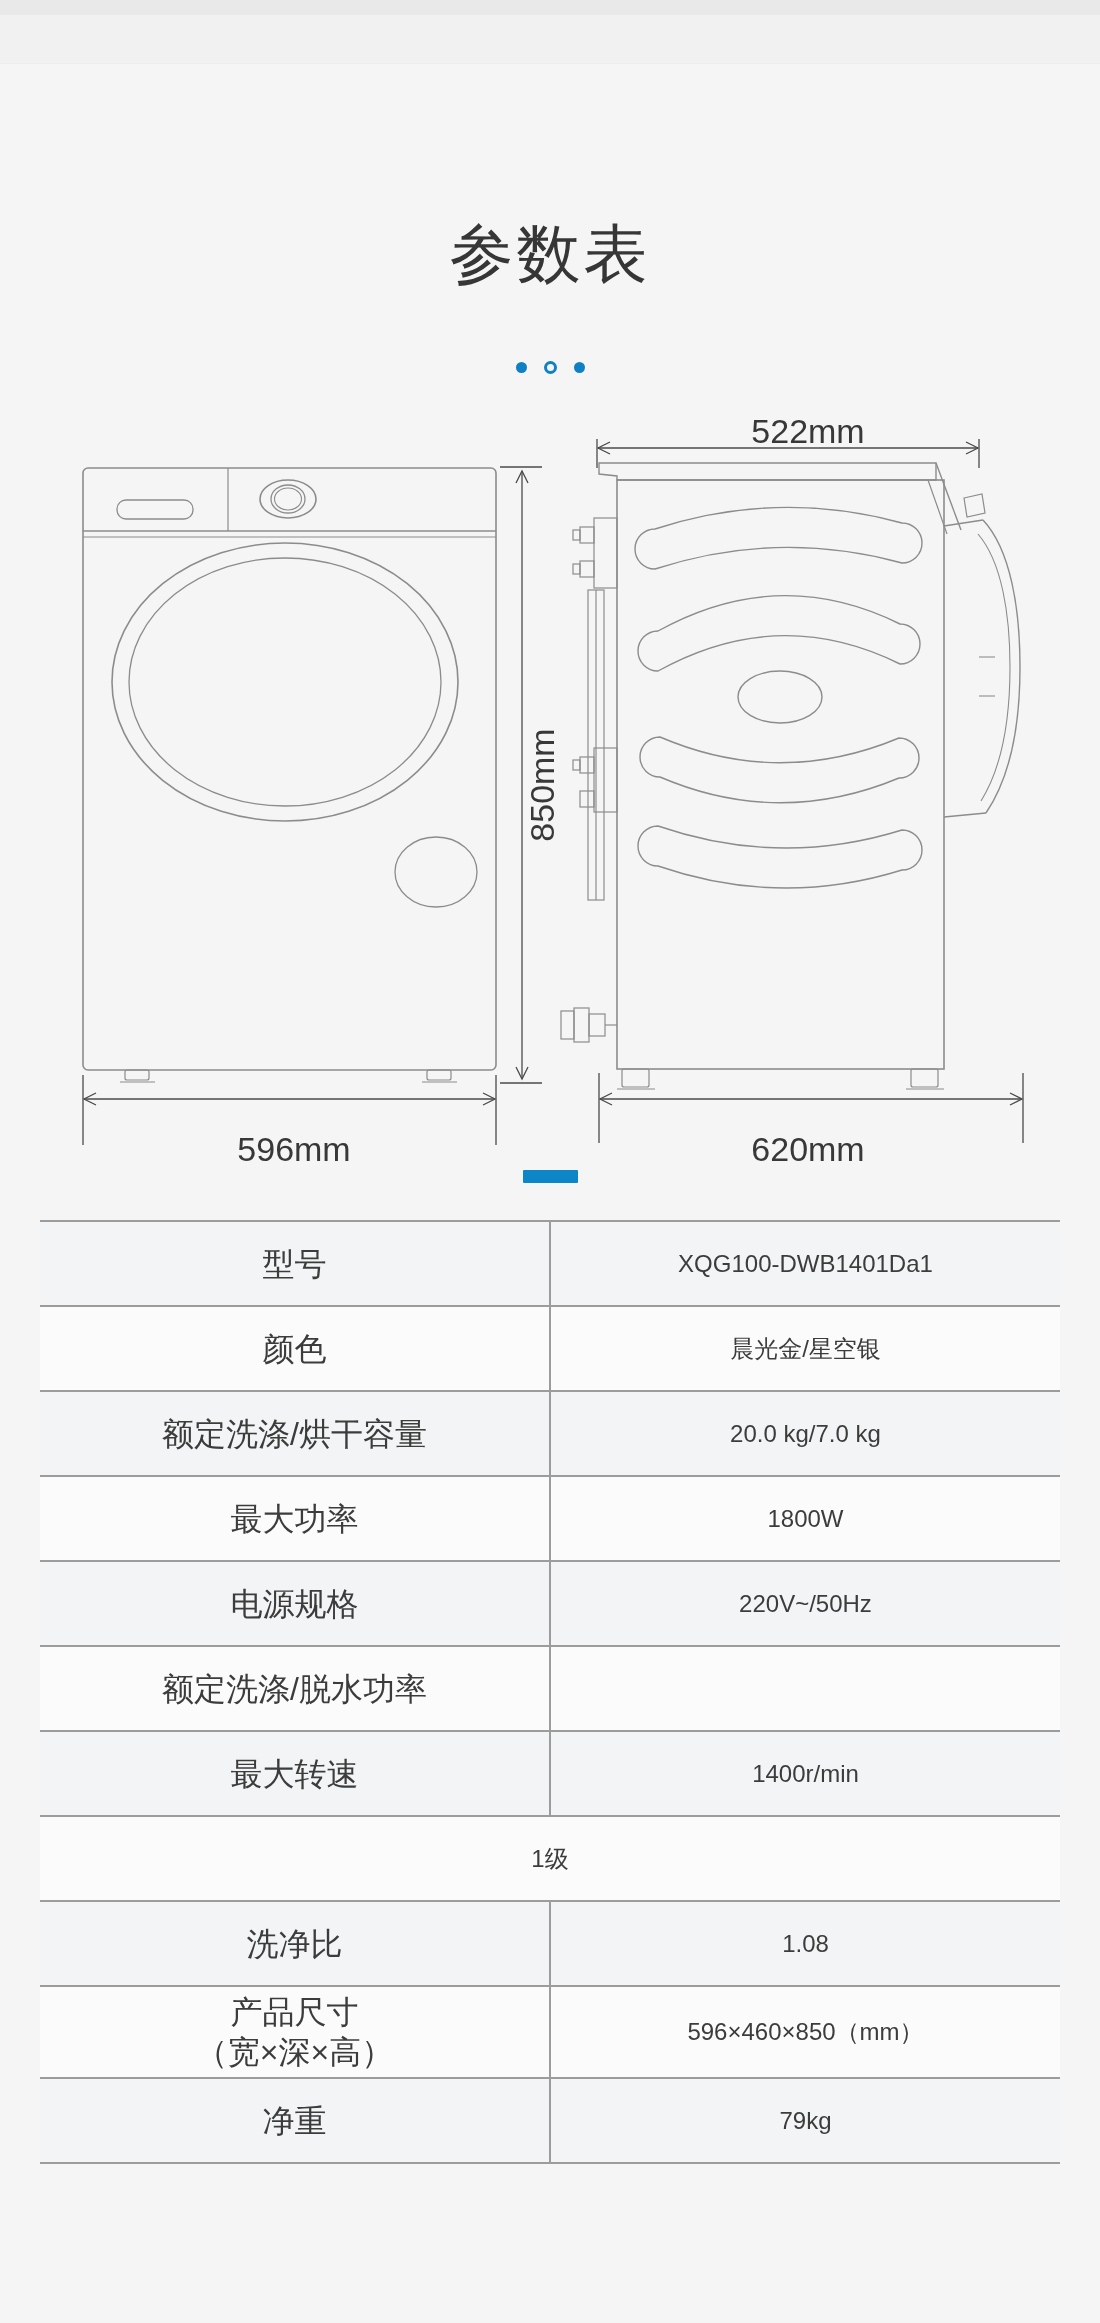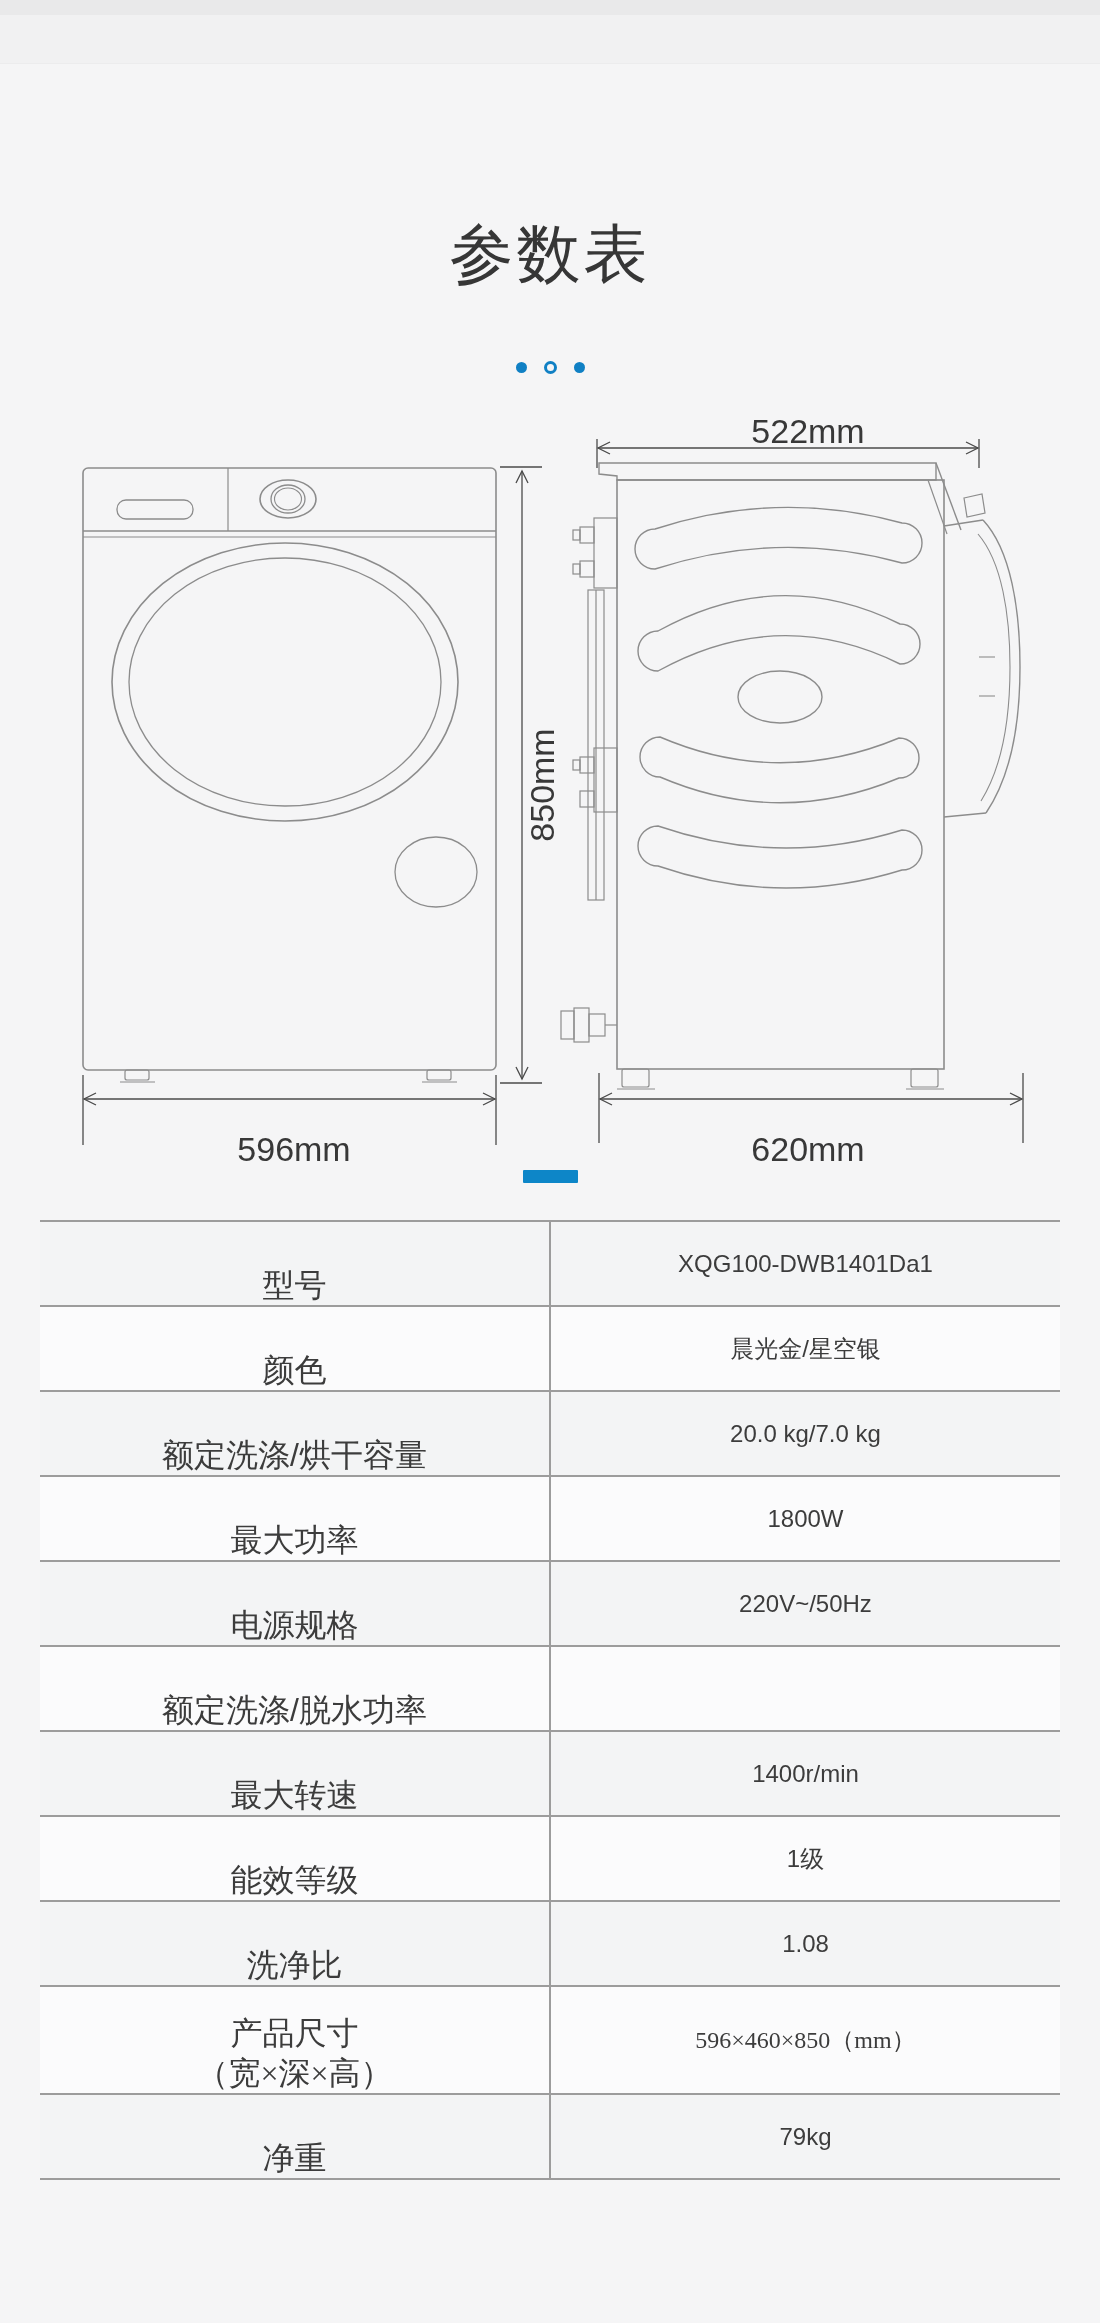--- a/index.html
+++ b/index.html
@@ -10,25 +10,25 @@
          font-size:64px;font-weight:500;color:#363636;letter-spacing:3px;}
   .dots{position:absolute;left:0;top:346px;width:1100px;display:flex;justify-content:center;align-items:center;gap:17px;}
   .dot{width:11px;height:11px;border-radius:50%;background:#1080c4;}
   .dot.outline{width:7px;height:7px;background:#f5f5f6;border:3px solid #1080c4;}
   .divider-bar{position:absolute;left:523px;top:1155px;width:55px;height:13px;background:#0d86c8;border-radius:1px;}
   svg text{font-family:"Liberation Sans","DejaVu Sans",sans-serif;}
   .dimtext{font-size:34px;fill:#383838;}
   
   .spec{position:absolute;left:40px;top:1205px;width:1020px;border-top:2px solid #9c9c9c;}
   .specrow{display:flex;height:85px;border-bottom:2px solid #9c9c9c;box-sizing:border-box;}
-  .specrow.tall{height:108px;font-family:Liberation Serif, serif;}
+  .specrow.tall{height:92px;}
   .specrow:nth-child(odd){background:#f3f4f5;}
   .specrow:nth-child(even){background:#fbfbfc;}
   .cell{display:flex;flex-direction:column;justify-content:center;align-items:center;box-sizing:border-box;}
-  .cell.label{width:511px;border-right:2px solid #9c9c9c;font-size:32px;font-weight:500;color:#3c3c3c;line-height:1.25;justify-content:flex-end;}
+  .cell.label{width:511px;border-right:2px solid #9c9c9c;font-size:32px;font-weight:500;color:#3c3c3c;line-height:1.25;}
   .cell.value{flex:1;font-size:24px;font-weight:400;color:#3c3c3c;text-align:right;}
 </style>
 </head>
 <body>
 
 <div id="stage">
 
   <div class="topband"></div>
 
   <div class="title">参数表</div>
@@ -208,23 +208,20 @@
     </div>
     <div class="specrow">
       <div class="cell label">
           <span>最大转速</span>
         </div>
       <div class="cell value">
           <span>1400r/min</span>
         </div>
     </div>
     <div class="specrow">
-      <div class="cell label">
-          <span>能效等级</span>
-        </div>
       <div class="cell value">
           <span>1级</span>
         </div>
     </div>
     <div class="specrow">
       <div class="cell label">
           <span>洗净比</span>
         </div>
       <div class="cell value">
           <span>1.08</span>

